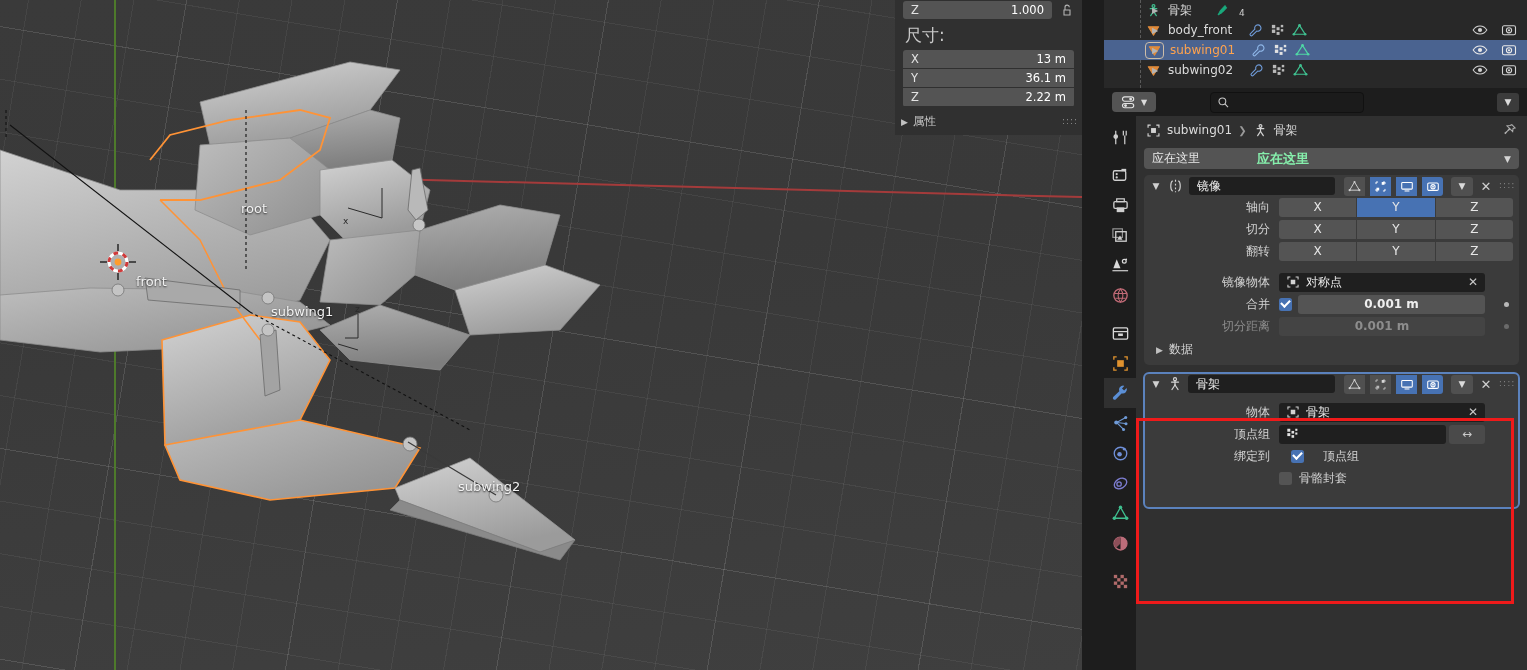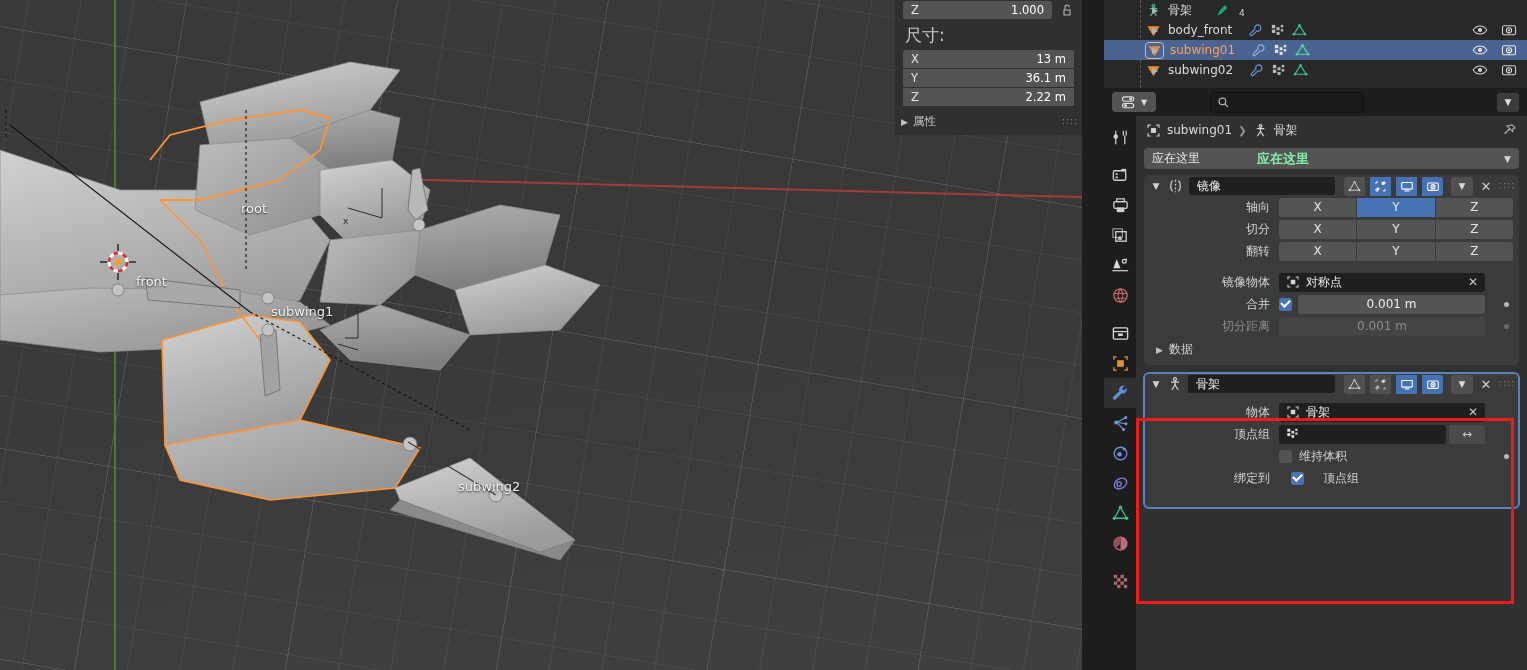--- a/index.html
+++ b/index.html
@@ -97,21 +97,21 @@
   .plabel{width:120px;text-align:right;padding-right:9px;font-size:12px;color:#d3d3d3;flex:none;}
   .plabel.dim{color:#8d8d8d;}
   .seg3{display:flex;flex:1;gap:1px;}
   .seg{flex:1;height:19px;background:#545454;display:flex;align-items:center;justify-content:center;font-size:12px;color:#e7e7e7;}
   .seg.on{background:#4772b3;}
   .seg:first-child{border-radius:3px 0 0 3px;}
   .seg:last-child{border-radius:0 3px 3px 0;}
   .objfield{flex:1;height:19px;background:#1f1f1f;border-radius:3px;display:flex;align-items:center;padding:0 7px;gap:6px;font-size:12px;color:#ededed;}
   .objfield .x{margin-left:auto;color:#c9c9c9;font-size:12px;}
   .objfield .arrows{margin-left:auto;color:#c9c9c9;font-size:12px;}
-  .numfield{flex:1;height:19px;background:#545454;border-radius:3px;display:flex;align-items:center;justify-content:center;font-size:12px;color:#efefef;}
+  .numfield{flex:1;height:19px;background:#545454;border-radius:3px;display:flex;align-items:center;justify-content:center;font-size:12px;color:#efefef;font-weight:bold;}
   .numfield.dim{background:#444;color:#8d8d8d;}
   .cb{width:13px;height:13px;border-radius:2.5px;background:#545454;flex:none;display:flex;align-items:center;justify-content:center;}
   .cb.on{background:#4772b3;}
   .cb.on:after{content:"";width:7px;height:4px;border-left:2px solid #fff;border-bottom:2px solid #fff;transform:rotate(-45deg) translate(1px,-1px);}
   .cbtext{margin-left:7px;font-size:12px;color:#d3d3d3;}
   .animdot{position:absolute;right:10px;width:5px;height:5px;border-radius:50%;background:#b8b8b8;}
   .animdot.dim{background:#6a6a6a;}
   .prow{position:relative;}
   .subsec{display:flex;align-items:center;margin:5px 0 0 12px;font-size:12px;color:#d3d3d3;gap:6px;}
   .subsec .chev{font-size:9px;color:#c0c0c0;}
@@ -773,32 +773,31 @@
                   <rect x="10.6" y="6.3" width="2.4" height="2.4"></rect>
                 </g>
               </svg>
             <span></span>
           </span>
           <span class="objfield" style="flex:none;width:22px;justify-content:center;margin-left:3px;background:#4a4a4a;">
             <span class="arrows" style="margin:0;">↔</span>
           </span>
         </div>
 
-        <div class="prow" style="margin-right:34px;">
-          <span class="plabel"></span>
-          <span class="cb"></span>
-          <span class="cbtext">维持体积</span>
-          <span class="animdot" style="right:-24px;"></span>
-        </div>
 
 
         <div class="prow" style="margin-right:34px;gap:12px;">
           <span class="plabel">绑定到</span>
           <span class="cb on"></span>
           <span class="cbtext">顶点组</span>
         </div>
 
+        <div class="prow" style="margin-right:34px;">
+          <span class="plabel"></span>
+          <span class="cb"></span>
+          <span class="cbtext">骨骼封套</span>
+        </div>
       </div>
     </div>
   </div>
 
   <div id="redbox"></div>
 </div>
 
 </body></html>

